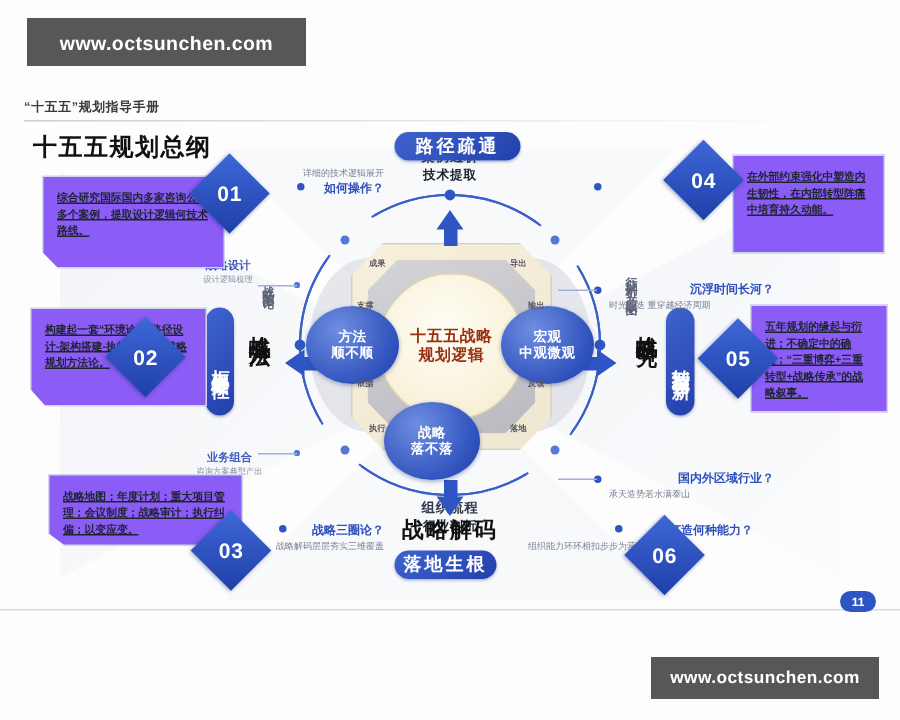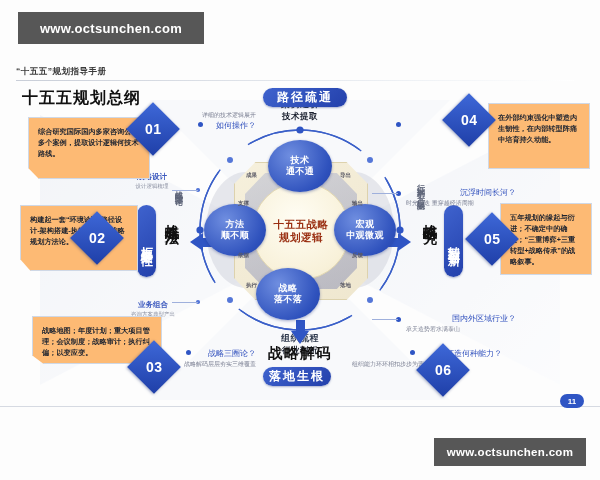--- a/index.html
+++ b/index.html
@@ -75,36 +75,36 @@
   .arr-down{border-left:9px solid transparent;border-right:9px solid transparent;
           border-top:13px solid #2f55c4;}
   .arr-left{border-top:9px solid transparent;border-bottom:9px solid transparent;
           border-right:13px solid #2f55c4;}
   .arr-right{border-top:9px solid transparent;border-bottom:9px solid transparent;
           border-left:13px solid #2f55c4;}
   .arrstem{position:absolute;background:#2f55c4;}
 
   
   .qa{position:absolute;}
-  .qa .q{font-size:8px;font-weight:normal;color:#2f4fbd;white-space:nowrap;text-align:right;}
+  .qa .q{font-size:8px;font-weight:bold;color:#2f4fbd;white-space:nowrap;text-align:right;}
   .qa .s{font-size:6px;color:#7a7f92;white-space:nowrap;margin-top:1px;}
   .qa.r{text-align:right;}
 
   .sublab{position:absolute;text-align:center;}
   .sublab .a{font-size:9px;font-weight:bold;color:#2f3a4e;letter-spacing:.5px;}
   .sublab .b{font-size:8.5px;font-weight:bold;color:#1c2230;letter-spacing:.5px;}
 
   .tag{position:absolute;text-align:center;}
   .tag .t1{font-size:7.5px;font-weight:bold;color:#3e5bbf;white-space:nowrap;}
   .tag .t2{font-size:5.5px;color:#8a8fa0;white-space:nowrap;margin-top:1px;}
 
   
-  .card{position:absolute;background:#fdba74;border:1px solid #cfd8e6;
+  .card{position:absolute;background:#8b5cf6;border:1px solid #cfd8e6;
         font-size:7.2px;line-height:11px;color:#1e2430;font-weight:bold;
-        padding:8px 9px;box-sizing:border-box;}
+        padding:8px 9px;box-sizing:border-box;text-decoration:underline;}
   .card.clipL{clip-path:polygon(0 0,100% 0,100% 100%,9% 100%,0 82%);}
   .card.clipR{clip-path:polygon(0 0,100% 0,100% 100%,0 100%,0 18%);}
 
   .diamond{position:absolute;width:38px;height:38px;
      background:linear-gradient(135deg,#3e68d8,#1f3fa8);
      transform:rotate(45deg);display:flex;align-items:center;justify-content:center;
      box-shadow:0 1px 3px rgba(20,40,110,.4);z-index:9;}
   .diamond span{transform:rotate(-45deg);color:#fff;font-size:14px;font-weight:bold;
      letter-spacing:.5px;}
 
@@ -170,24 +170,20 @@
     <div class="minilab" style="left:70px;top:152px">依据</div>
     <div class="minilab" style="left:184px;top:152px">反馈</div>
     <div class="minilab" style="left:78px;top:182px">执行</div>
     <div class="minilab" style="left:172px;top:182px">落地</div>
 
     <div class="core">
       <span>十五五战略</span>
       <span>规划逻辑</span>
     </div>
 
-    <div class="bub bub-top">
-      <span>技术</span>
-      <span>通不通</span>
-    </div>
     <div class="bub bub-left">
       <span>方法</span>
       <span>顺不顺</span>
     </div>
     <div class="bub bub-right">
       <span>宏观</span>
       <span>中观微观</span>
     </div>
     <div class="bub bub-bottom">
       <span>战略</span>

